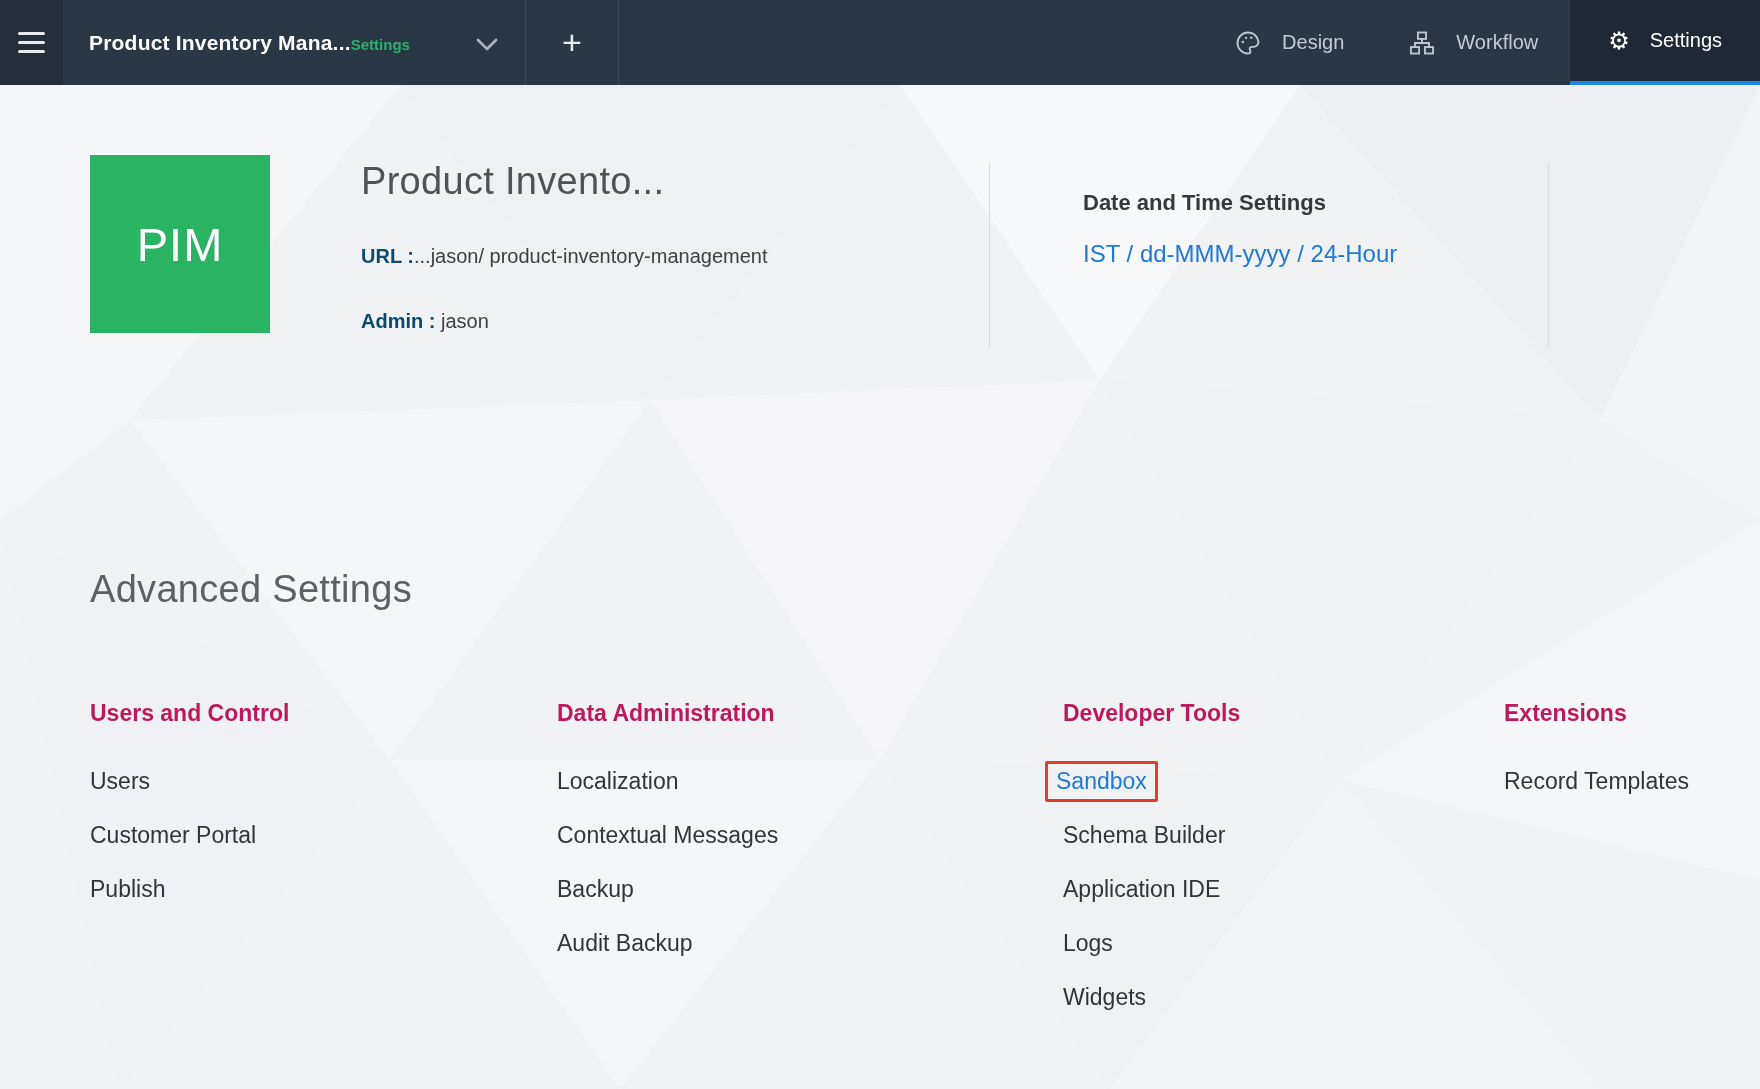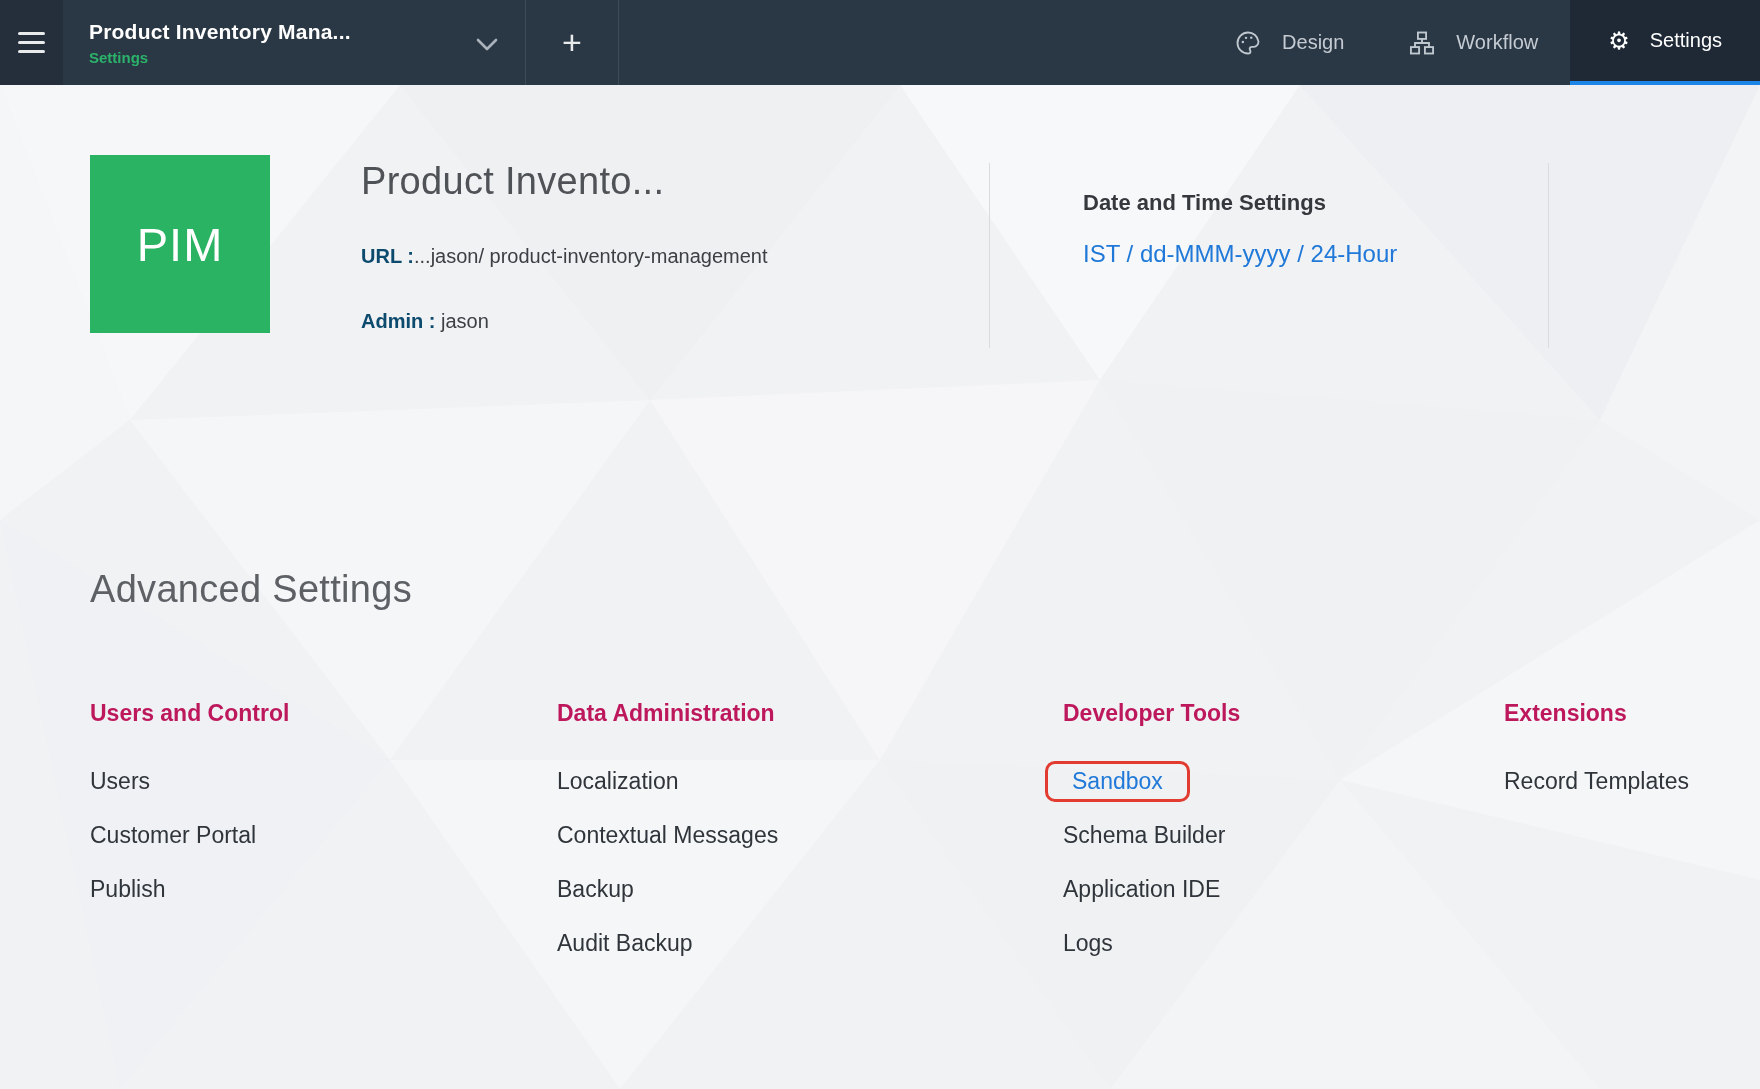--- a/index.html
+++ b/index.html
@@ -20,21 +20,21 @@
     background:#2a3744; display:flex; align-items:stretch; z-index:5;
   }
   .hamburger {
     width:63px; background:#242f3b; display:flex; flex-direction:column;
     justify-content:center; align-items:center; gap:6px; cursor:pointer;
   }
   .hamburger .bar { width:27px; height:3px; background:#e8eaec; border-radius:2px; }
   .app-switch {
     width:462px; display:flex; align-items:center; padding:0 26px; cursor:pointer;
   }
-  .app-titles { display:flex; flex-direction:column; justify-content:center; }
+  .app-titles { display:flex; justify-content:center; }
   .app-title { color:#ffffff; font-size:21px; font-weight:600; letter-spacing:.2px; }
   .app-subtitle { color:#2bb36b; font-size:15px; font-weight:600; margin-top:5px; }
   .chev { margin-left:auto; margin-top:4px; }
   .topbar-divider { width:1px; background:rgba(255,255,255,0.10); }
   .plus-btn {
     width:92px; display:flex; align-items:center; justify-content:center;
     color:#e8eaec; font-size:34px; font-weight:300; cursor:pointer;
   }
   .topbar-tabs { margin-left:auto; display:flex; align-items:stretch; height:100%; }
   .tab {
@@ -84,22 +84,22 @@
   .col1 { left:90px;  width:360px; }
   .col2 { left:557px; width:430px; }
   .col3 { left:1063px; width:400px; }
   .col4 { left:1504px; width:256px; }
   .col h3 { font-size:23px; font-weight:700; color:#be185d; }
   .col ul { list-style:none; margin-top:27px; }
   .col li { line-height:54px; font-size:23px; }
   .col li a { color:#2f353b; text-decoration:none; cursor:pointer; }
   .link-blue { color:#2079d8 !important; }
   .red-box {
-    display:inline-block; border:3px solid #e23b30; border-radius:10px;
-    padding:4px 24px; margin-left:-18px; line-height:normal;
+    display:inline-block; border:3px solid #e23b30; border-radius:2px;
+    padding:4px 8px; margin-left:-18px; line-height:normal;
   }
 </style>
 </head>
 <body>
 
 <div class="page">
 
   <svg class="bg-pattern" width="1760" height="1089" viewBox="0 0 1760 1089">
     <polygon points="0,85 400,85 130,420" fill="#ffffff" opacity="0.40"></polygon>
     <polygon points="400,85 900,85 650,400" fill="#eceef1" opacity="0.65"></polygon>
@@ -221,20 +221,21 @@
     <h3>Developer Tools</h3>
     <ul>
       <li>
         <span class="red-box">
           <a class="link-blue">Sandbox</a>
         </span>
       </li>
       <li><a>Schema Builder</a></li>
       <li><a>Application IDE</a></li>
       <li><a>Logs</a></li>
+      <li><a>Widgets</a></li>
     </ul>
   </div>
 
   <div class="col col4">
     <h3>Extensions</h3>
     <ul>
       <li><a>Record Templates</a></li>
     </ul>
   </div>
 

